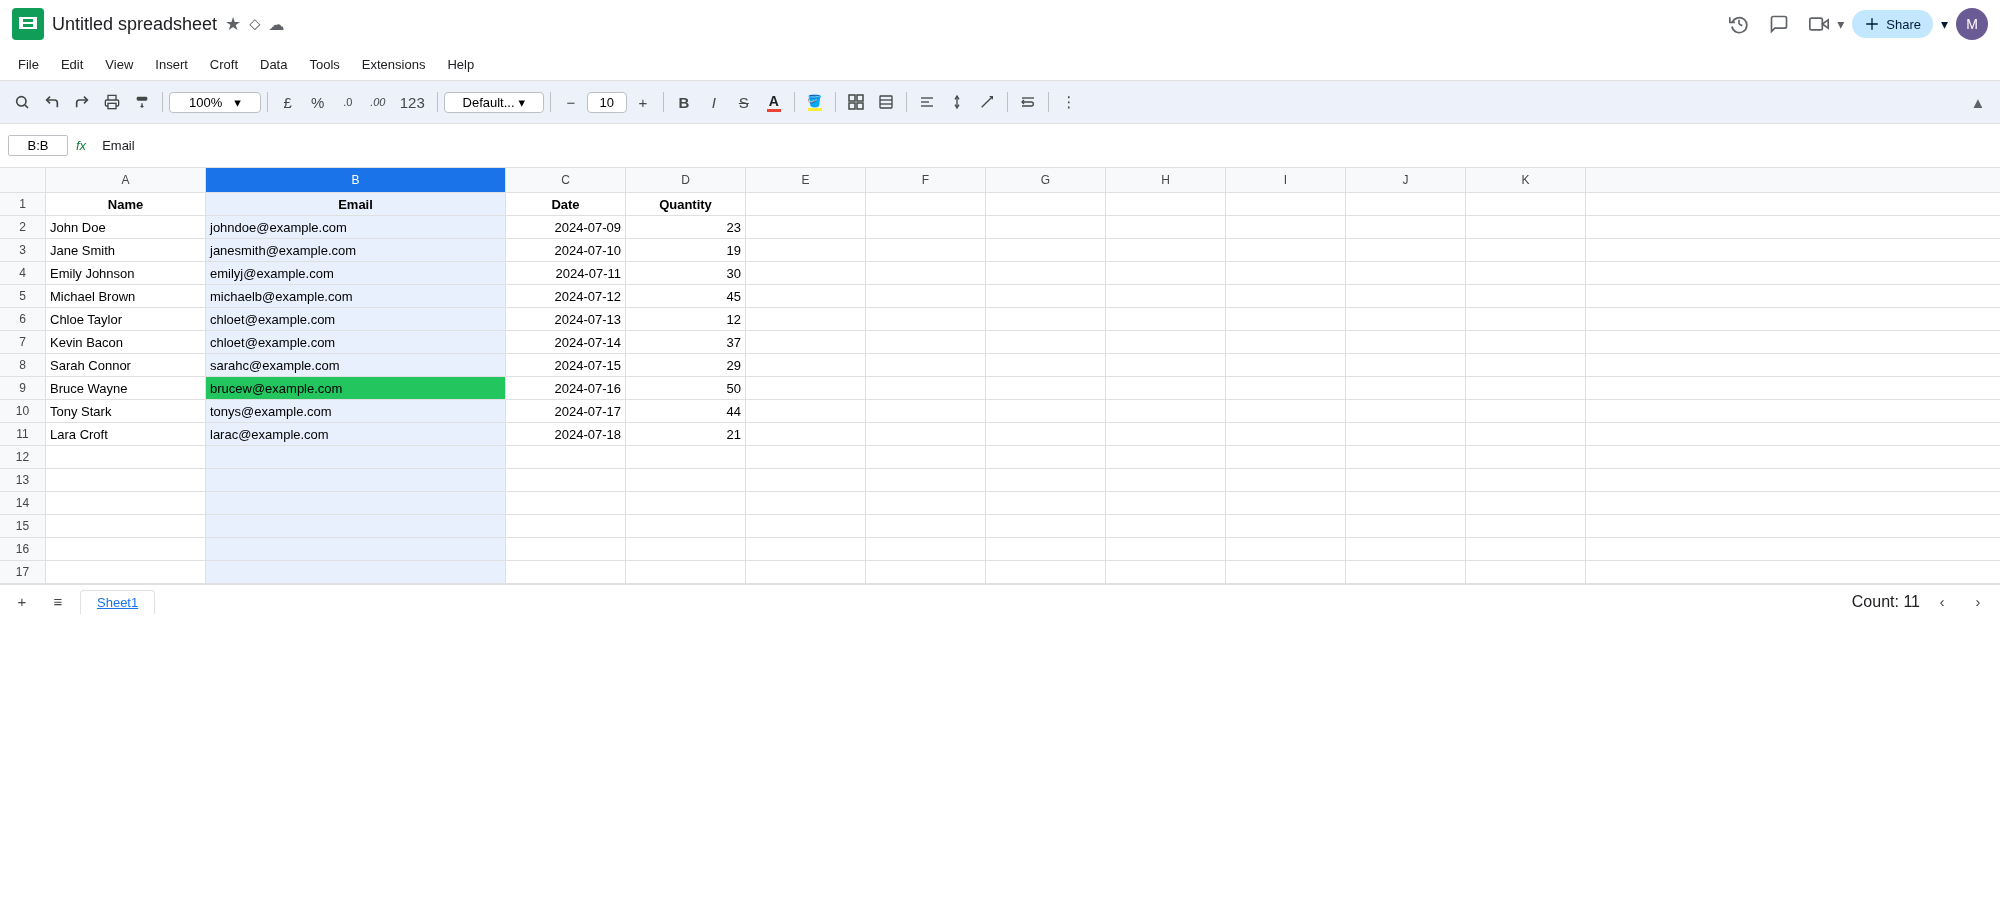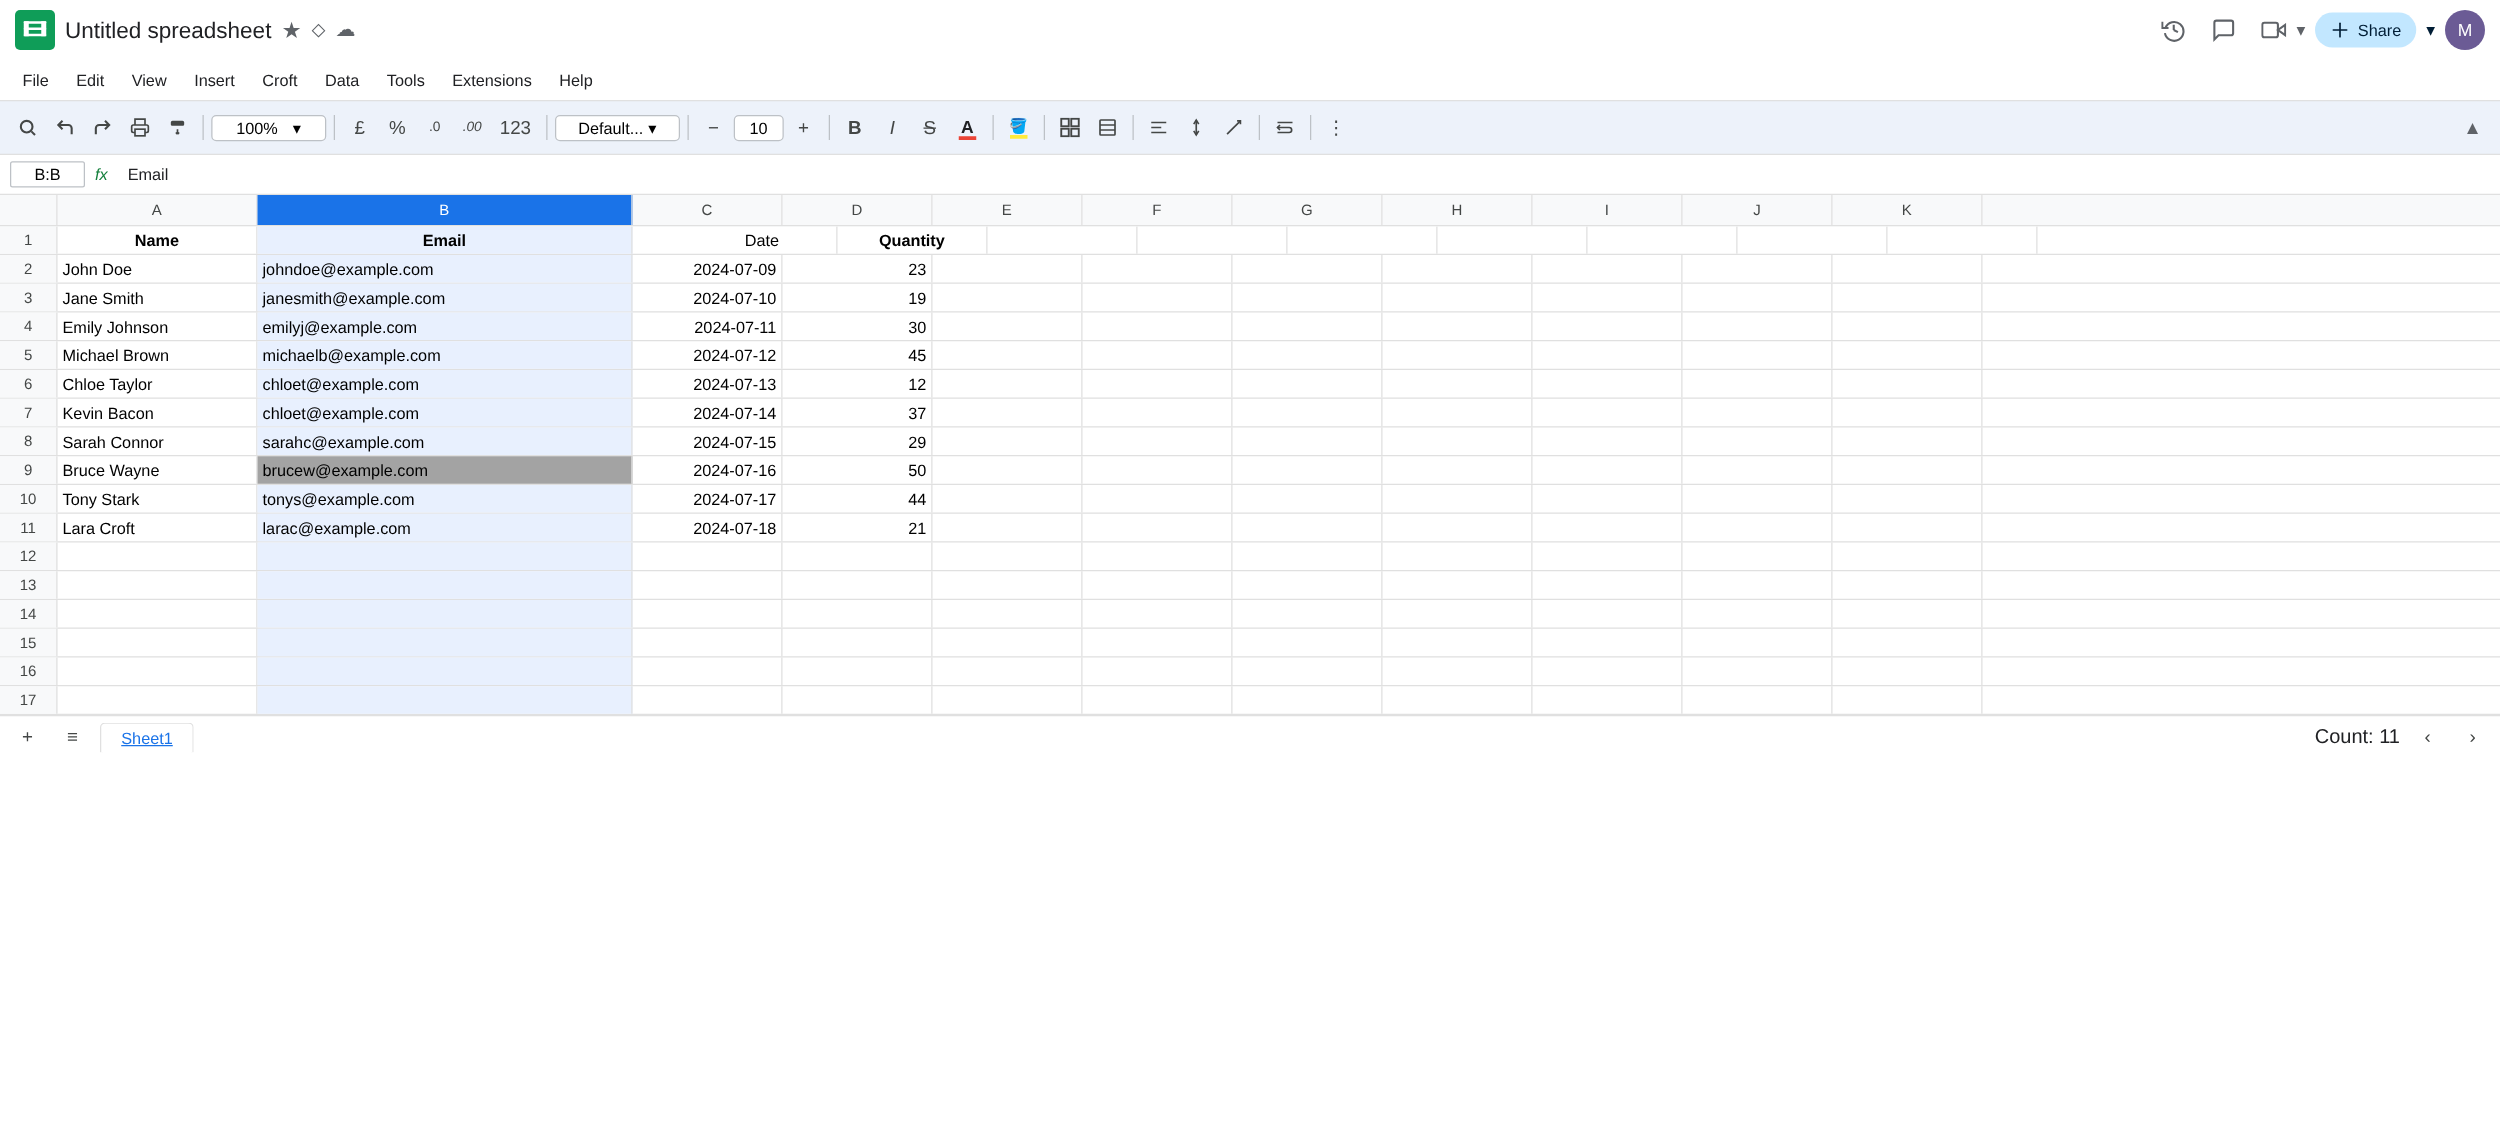--- a/index.html
+++ b/index.html
@@ -40,21 +40,21 @@
     }
     .tb-divider { width: 1px; height: 20px; background: #bdc1c6; margin: 0 4px; }
     .tb-zoom { display: flex; align-items: center; padding: 2px 19px; border: 1px solid #bdc1c6; border-radius: 4px; background: #fff; cursor: pointer; font-size: 13px; gap: 12px; min-width: 68px; }
     .tb-font-select { display: flex; align-items: center; padding: 2px 6px; border: 1px solid #bdc1c6; border-radius: 4px; background: #fff; cursor: pointer; font-size: 13px; gap: 4px; min-width: 100px; justify-content: center; }
     .tb-font-size { display: flex; align-items: center; padding: 2px 4px; border: 1px solid #bdc1c6; border-radius: 4px; background: #fff; font-size: 13px; width: 40px; justify-content: center; }
     .tb-bold { font-weight: 900; font-size: 15px; }
 
     
     #formula-bar {
       display: flex; align-items: center; padding: 3px 8px; gap: 8px;
-      background: #fff; border-bottom: 1px solid #e0e0e0; height: 32px;
+      background: #fff; border-bottom: 1px solid #e0e0e0; height: 44px;
     }
     #cell-ref { min-width: 60px; font-size: 13px; border: 1px solid #bdc1c6; padding: 2px 6px; border-radius: 2px; text-align: center; }
     #formula-text { flex: 1; font-size: 13px; color: #202124; padding-left: 8px; }
     .fx-label { color: #15803d; font-size: 13px; font-style: italic; }
 
     
     #sheet-container { display: flex; flex-direction: column; flex: 1; overflow: hidden; }
 
     
     #col-header-row {
@@ -335,21 +335,21 @@
     <div class="col-header col-j">J</div>
     <div class="col-header col-k">K</div>
   </div>
 
   <div id="grid-wrapper">
 
   <div class="grid-row">
         <div class="row-num">1</div>
         <div class="cell col-a" style="font-weight: 700; justify-content: center;">Name</div>
         <div class="cell col-b" style="background: rgb(232, 240, 254); font-weight: 700; justify-content: center;">Email</div>
-        <div class="cell col-c" style="font-weight: 400; justify-content: center; margin-left: 44px;">Date</div>
+        <div class="cell col-c" style="font-weight: 700; justify-content: center;">Date</div>
         <div class="cell col-d" style="font-weight: 700; justify-content: center;">Quantity</div>
         <div class="cell col-e" style="font-weight: 700; justify-content: center;"></div>
         <div class="cell col-f" style="font-weight: 700; justify-content: center;"></div>
         <div class="cell col-g" style="font-weight: 700; justify-content: center;"></div>
         <div class="cell col-h" style="font-weight: 700; justify-content: center;"></div>
         <div class="cell col-i" style="font-weight: 700; justify-content: center;"></div>
         <div class="cell col-j" style="font-weight: 700; justify-content: center;"></div>
         <div class="cell col-k" style="font-weight: 700; justify-content: center;"></div>
       </div>
       <div class="grid-row">
@@ -446,21 +446,21 @@
         <div class="cell col-f"></div>
         <div class="cell col-g"></div>
         <div class="cell col-h"></div>
         <div class="cell col-i"></div>
         <div class="cell col-j"></div>
         <div class="cell col-k"></div>
       </div>
       <div class="grid-row">
         <div class="row-num">9</div>
         <div class="cell col-a">Bruce Wayne</div>
-        <div class="cell col-b" style="background: #a3a3a3; text-align: right;">brucew@example.com</div>
+        <div class="cell col-b" style="background: #22c55e; text-align: right;">brucew@example.com</div>
         <div class="cell col-c" style="justify-content: flex-end;">2024-07-16</div>
         <div class="cell col-d" style="justify-content: flex-end;">50</div>
         <div class="cell col-e"></div>
         <div class="cell col-f"></div>
         <div class="cell col-g"></div>
         <div class="cell col-h"></div>
         <div class="cell col-i"></div>
         <div class="cell col-j"></div>
         <div class="cell col-k"></div>
       </div>

